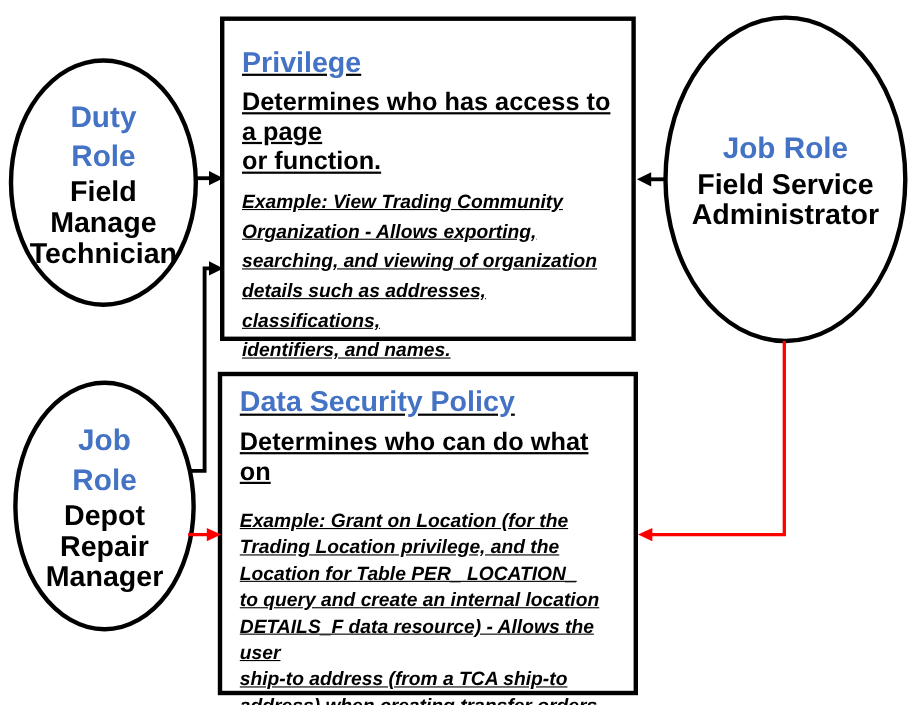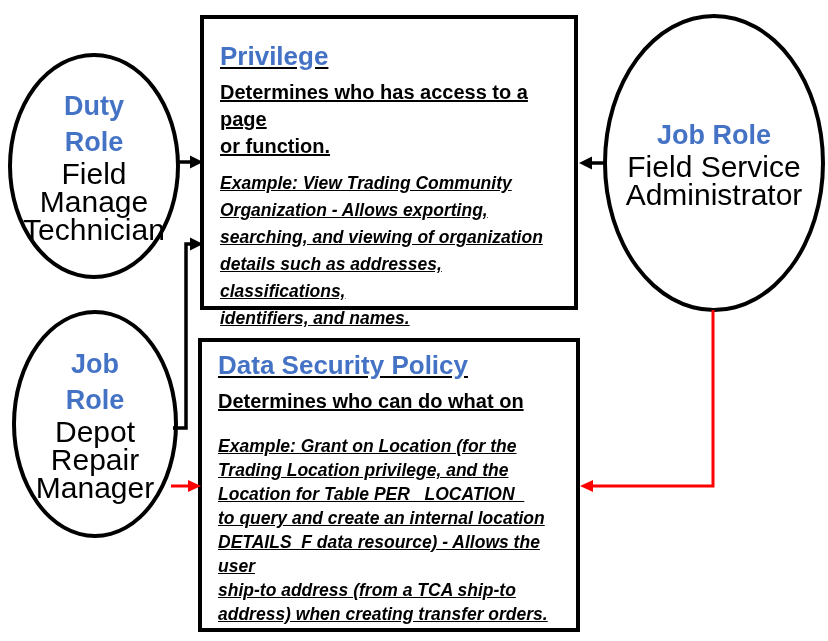--- a/index.html
+++ b/index.html
@@ -34,29 +34,29 @@
     z-index: 1;
   }
   .role-heading {
     color: var(--blue);
     font-weight: bold;
     font-size: 27px;
     line-height: 36px;
   }
   .entity-name {
     color: var(--black);
-    font-weight: normal;
-    font-size: 30px;
+    font-weight: bold;
+    font-size: 26px;
     line-height: 28px;
   }
   .tline { display: block; }
 
   #node-duty-role        { left: 8px;   top: 53px;  width: 172px; height: 226px; }
   #node-job-role-admin   { left: 603px; top: 14px;  width: 222px; height: 298px; align-items: center; }
-  #node-job-role-depot   { left: 12px;  top: 310px; width: 166px; height: 228px; }
+  #node-job-role-depot   { left: 12px;  top: 346px; width: 166px; height: 228px; }
 
   
   .infobox {
     position: absolute;
     border: 4px solid var(--black);
     background: var(--bg);
     z-index: 1;
     text-decoration: underline;
   }
   #box-privilege { left: 200px; top: 15px;  width: 378px; height: 295px; padding: 20px 14px 0 16px; }
@@ -64,21 +64,21 @@
 
   .box-title {
     color: var(--blue);
     font-weight: bold;
     font-size: 26px;
     line-height: 34px;
   }
   .box-desc {
     color: var(--black);
     font-weight: bold;
-    font-size: 20px;
+    font-size: 23px;
     line-height: 27px;
     margin-top: 6px;
   }
   .box-example {
     color: var(--black);
     font-weight: bold;
     font-style: italic;
     font-size: 17.5px;
     line-height: 25px;
   }

